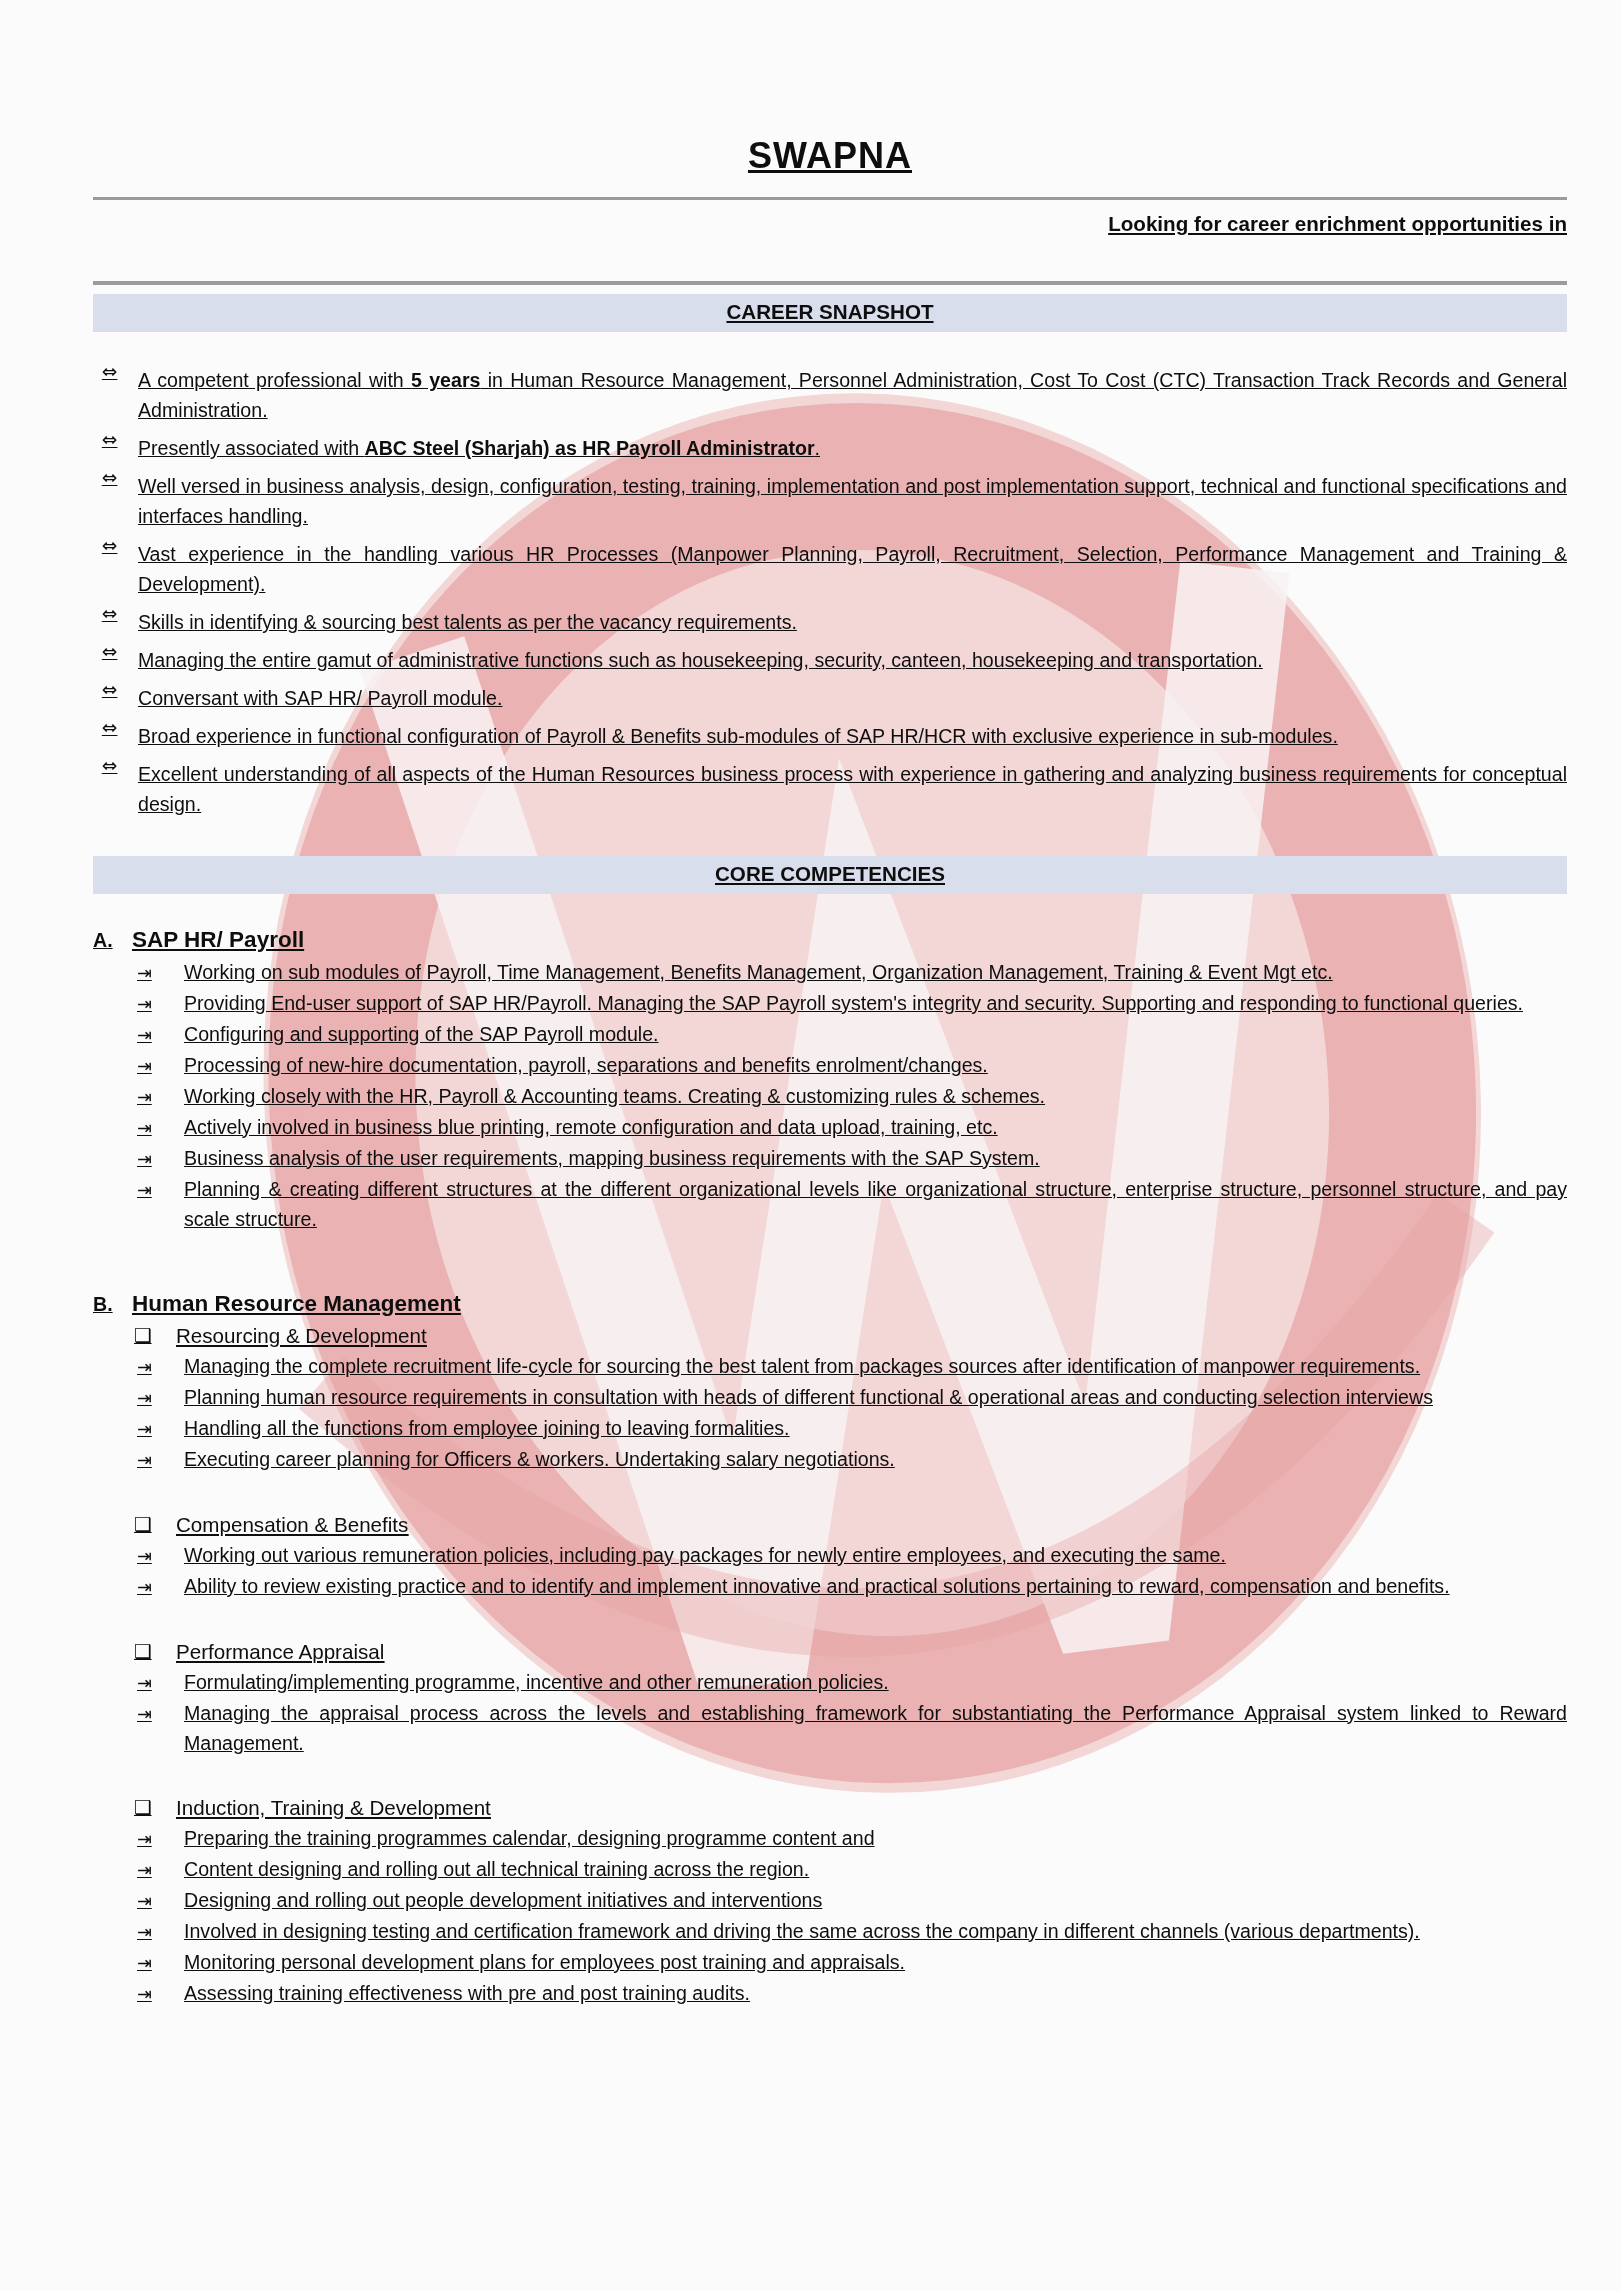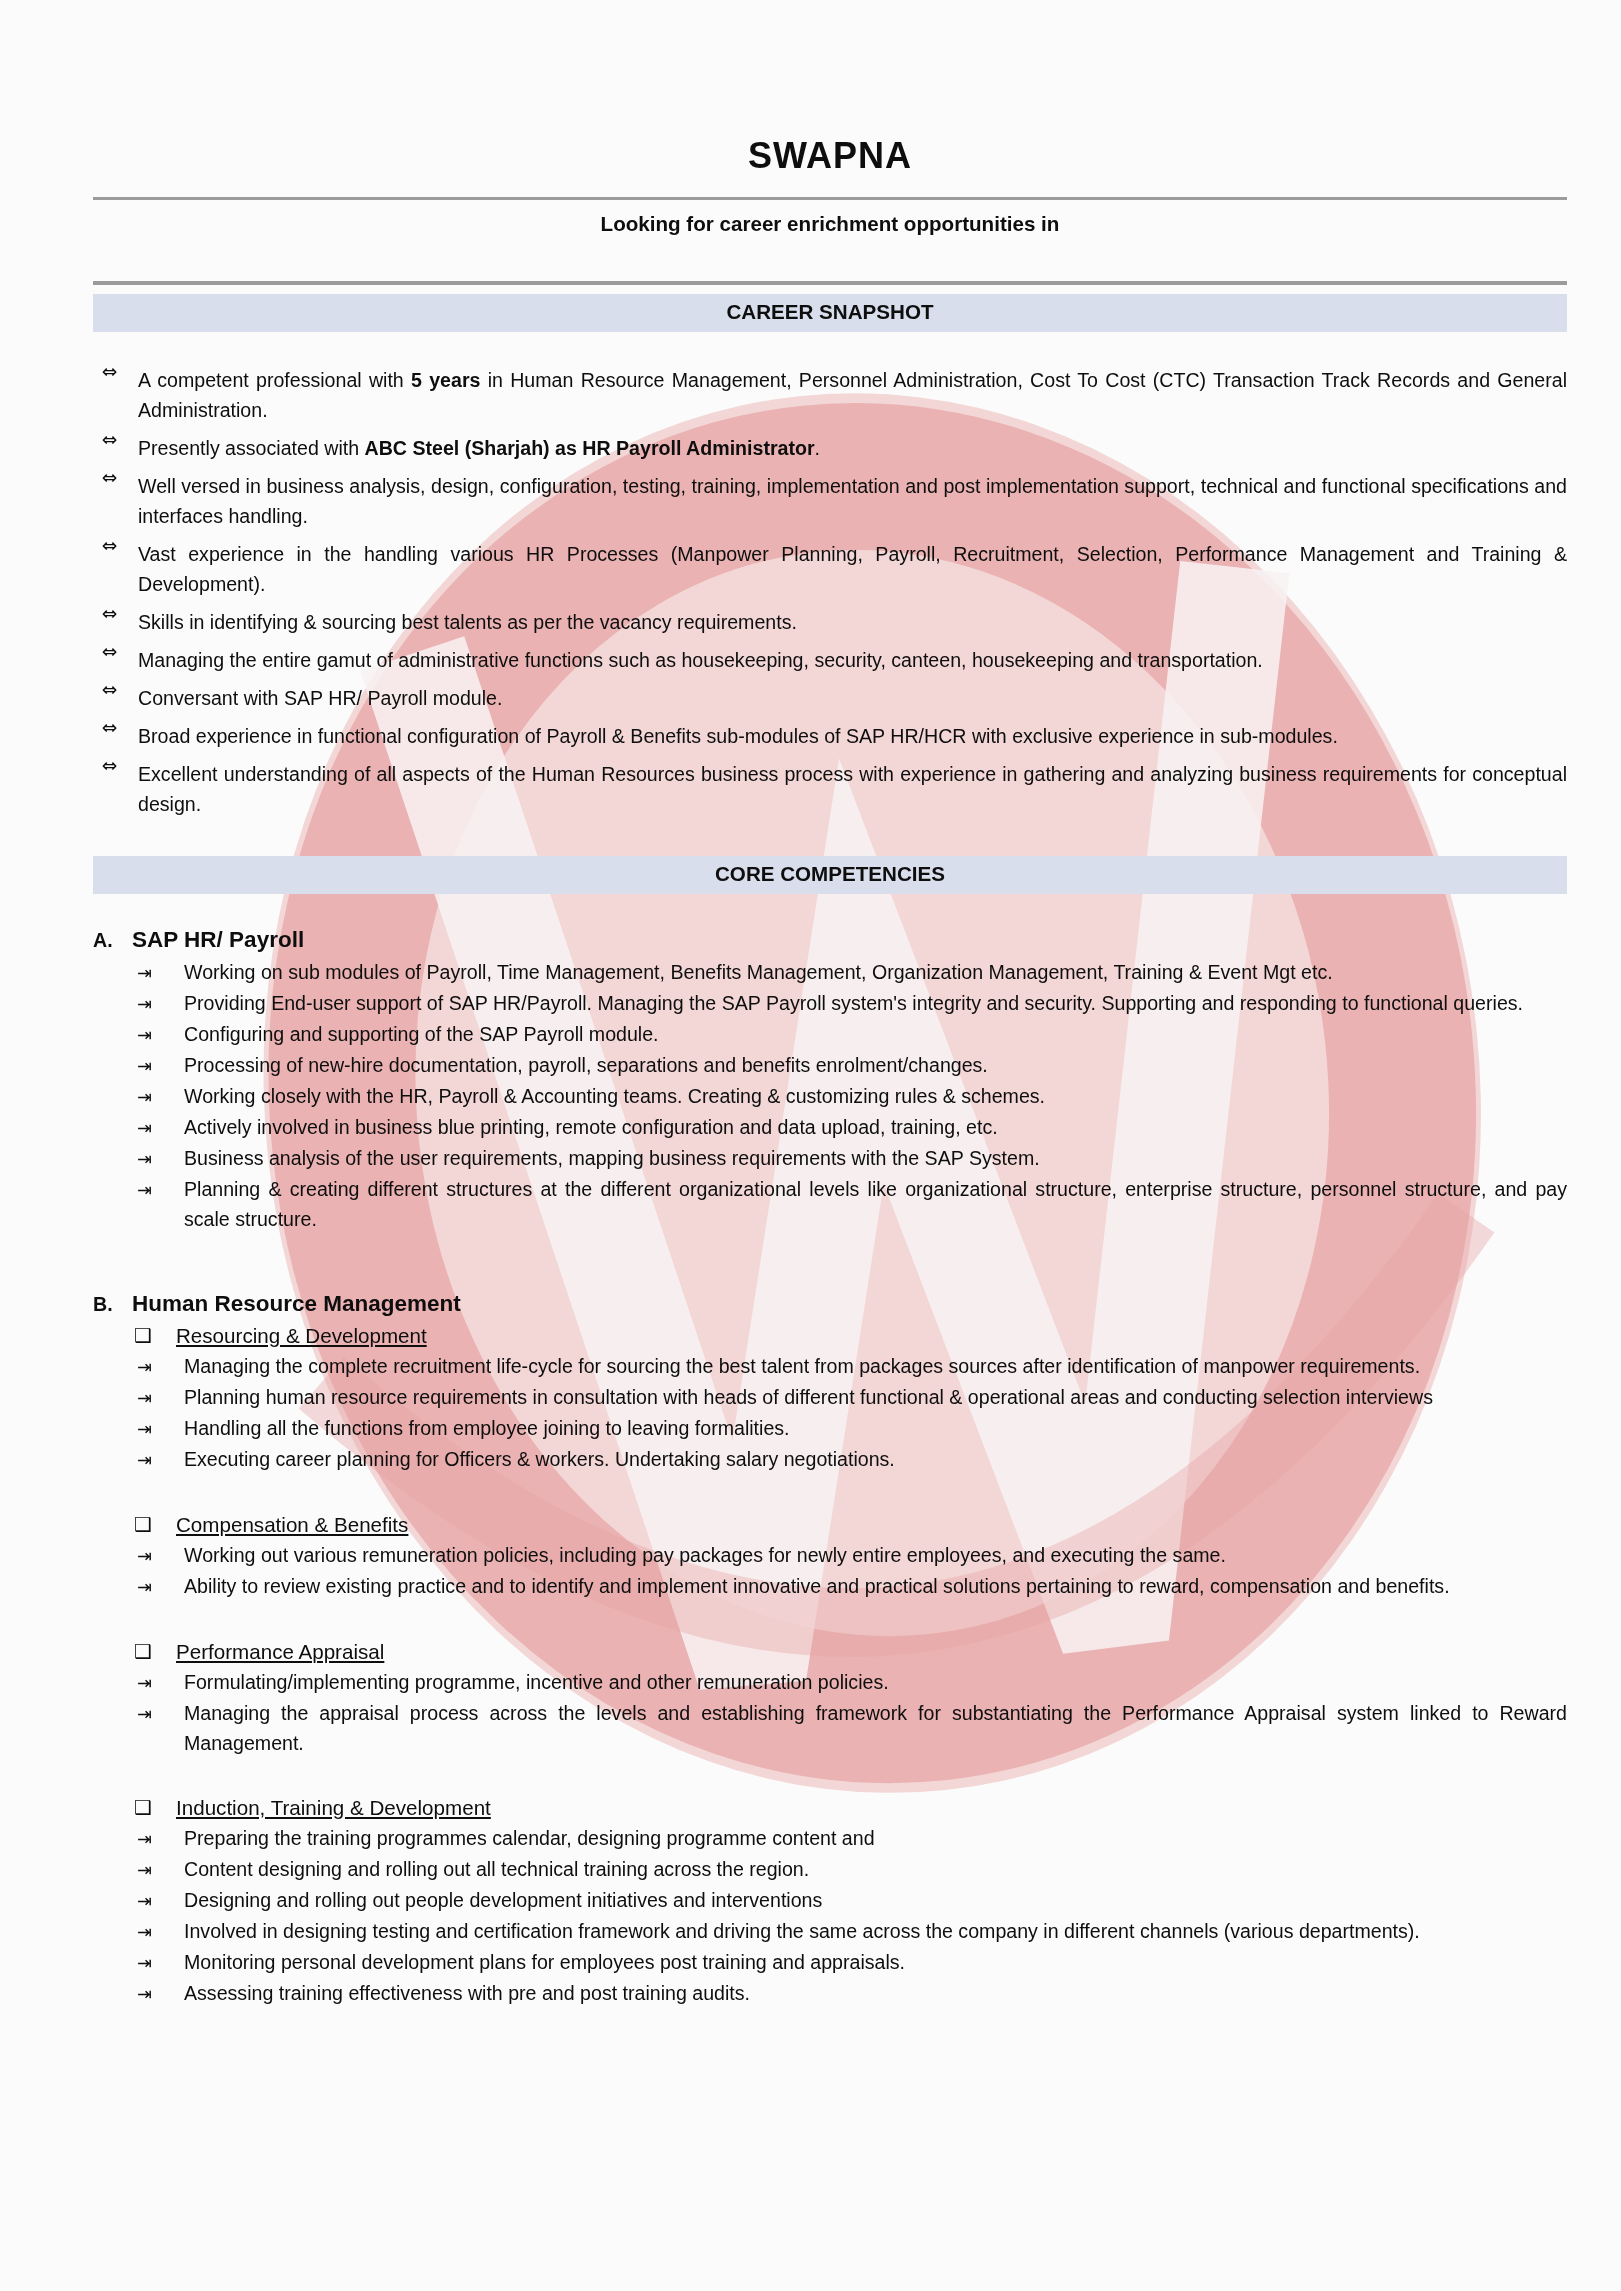--- a/index.html
+++ b/index.html
@@ -4,29 +4,29 @@
 <style>
   * { margin:0; padding:0; box-sizing:border-box; }
   html,body { background:#ffffff; }
   body {
     width:1621px; height:2292px; position:relative; overflow:hidden;
     background:#fbfbfb;
     font-family:"Liberation Sans", sans-serif;
     color:#0e0e0e;
   }
   .watermark { position:absolute; left:0; top:0; width:1621px; height:2292px; z-index:0; }
-  .content { position:relative; z-index:1; padding:135px 54px 39px 93px; }
+  .content { position:relative; z-index:1; padding:135px 54px 39px 93px;text-decoration:underline; }
 
   .doc-name { text-align:center; font-weight:bold; font-size:36px; letter-spacing:1px; }
   .doc-contact { text-align:center; font-size:20.6px; margin-top:7.8px; }
 
   .rule { height:3.9px; background:#9b9b9b; border:none; margin-top:19.6px; }
   .rule2 { height:3.9px; background:#9b9b9b; border:none; margin-top:45px; }
 
-  .obj-intro { text-align:center; font-weight:bold; font-size:20.6px; margin-top:11.8px; }
+  .obj-intro { text-align:right; font-weight:bold; font-size:20.6px; margin-top:11.8px; }
   .obj-fields {
     background:#d9d9d9; font-size:29px; text-align:center;
     padding:4.9px 3.9px 7.8px 3.9px; margin-top:2.9px;
   }
 
   .section-bar {
     background:#d9deed; text-align:center; font-weight:bold; font-size:20.6px;
     padding:5.9px 0 7.8px 0; margin-top:8.8px;
   }
   .section-bar.core { margin-top:37px; }

